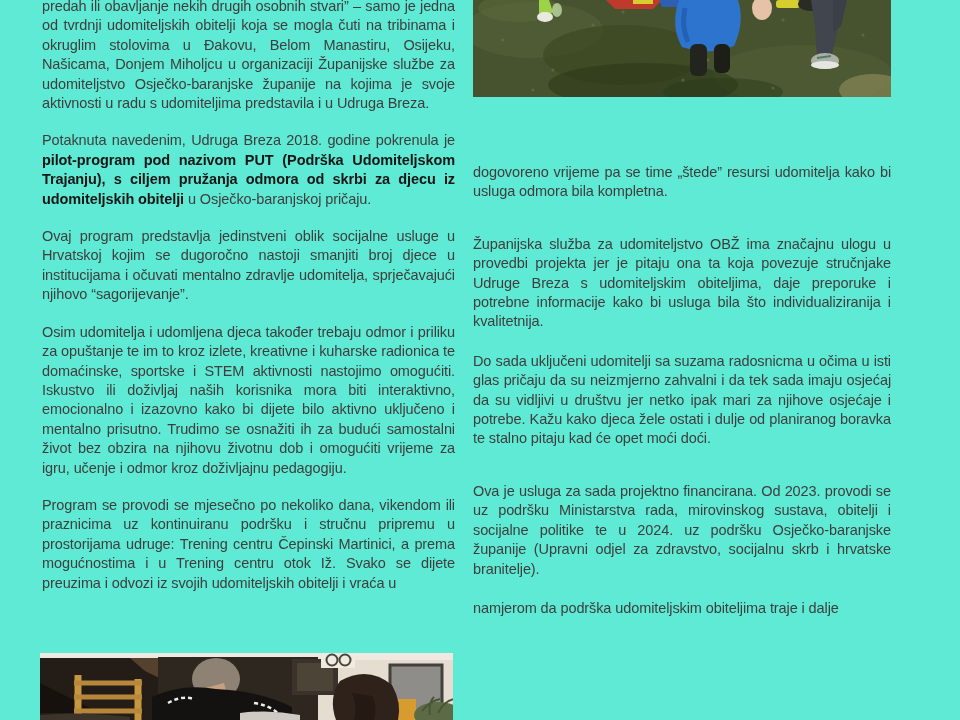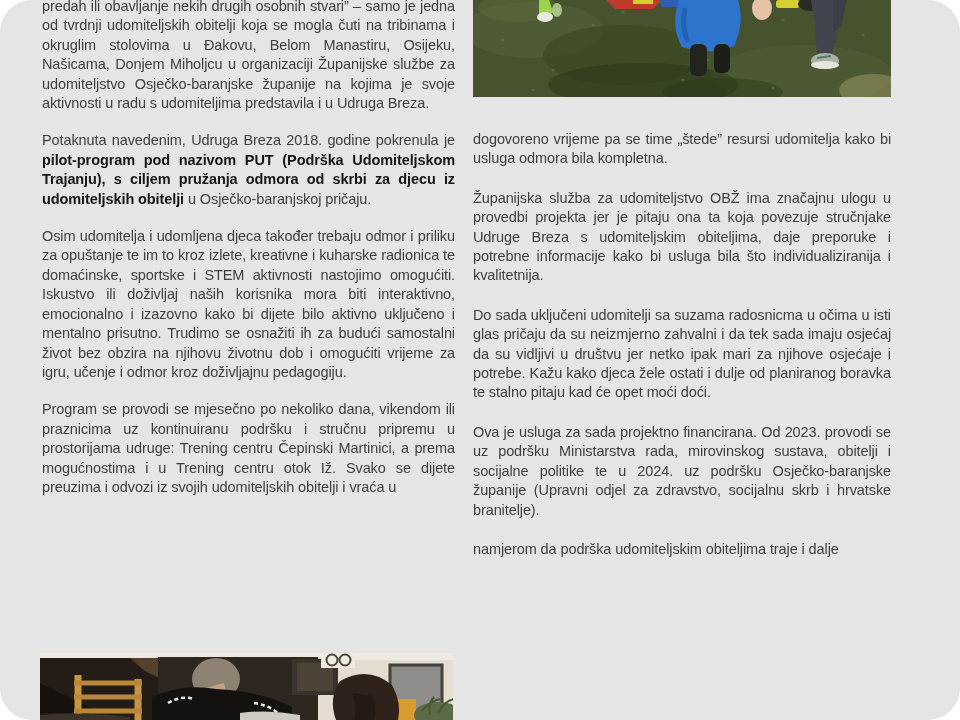--- a/index.html
+++ b/index.html
@@ -8,35 +8,34 @@
     height: 720px;
     overflow: hidden;
     position: relative;
     background: #ffffff;
     font-family: "Liberation Sans", "DejaVu Sans", sans-serif;
     color: #3e3e3e;
   }
   .page {
     position: absolute;
     inset: 0;
-    background: #e5e5e5;
-    border-radius: 32px;
+    background: #5eead4;
   }
   .col {
     position: absolute;
     text-align: justify;
     font-size: 14.5px;
     line-height: 19.4px;
     letter-spacing: -0.1px;
     hyphens: none;
   }
   .col p { margin: 0 0 18px 0; }
   .col-left  { left: 42px;  top: -3px; width: 413px; }
   .col-right { left: 473px; top: 130px; width: 418px; }
-  .col-right p { margin-bottom: 20px; }
+  .col-right p { margin-bottom: 20px; margin-top: 33px; }
   .col p.tight  { margin-bottom: 0; }
   .col p.no-top { margin-top: 16px; }
   .bold-run { font-weight: 700; color: #161616; }
   figure.photo {
     position: absolute;
     margin: 0;
     padding: 0;
     overflow: hidden;
     line-height: 0;
   }
@@ -95,20 +94,21 @@
       <path d="M360,0 l14,0 l-6,26 l-8,6 z" fill="#3a3f48"></path>
       <ellipse cx="352" cy="61" rx="14" ry="8" fill="#aab0a6"></ellipse>
       <ellipse cx="352" cy="65" rx="14" ry="4" fill="#e4e6df"></ellipse>
       <path d="M344,58 l14,-2" stroke="#4e7b6a" stroke-width="2" fill="none"></path>
     </svg>
   </figure>
 
   <div class="col col-left">
     <p>predah ili obavljanje nekih drugih osobnih stvari” – samo je jedna od tvrdnji udomiteljskih obitelji koja se mogla čuti na tribinama i okruglim stolovima u Đakovu, Belom Manastiru, Osijeku, Našicama, Donjem Miholjcu u organizaciji Županijske službe za udomiteljstvo Osječko-baranjske županije na kojima je svoje aktivnosti u radu s udomiteljima predstavila i u Udruga Breza.</p>
     <p><span>Potaknuta navedenim, Udruga Breza 2018. godine pokrenula je </span><span class="bold-run">pilot-program pod nazivom PUT (Podrška Udomiteljskom Trajanju), s ciljem pružanja odmora od skrbi za djecu iz udomiteljskih obitelji</span><span> u Osječko-baranjskoj pričaju.</span></p>
+    <p>Ovaj program predstavlja jedinstveni oblik socijalne usluge u Hrvatskoj kojim se dugoročno nastoji smanjiti broj djece u institucijama i očuvati mentalno zdravlje udomitelja, sprječavajući njihovo “sagorijevanje”.</p>
     <p>Osim udomitelja i udomljena djeca također trebaju odmor i priliku za opuštanje te im to kroz izlete, kreativne i kuharske radionica te domaćinske, sportske i STEM aktivnosti nastojimo omogućiti. Iskustvo ili doživljaj naših korisnika mora biti interaktivno, emocionalno i izazovno kako bi dijete bilo aktivno uključeno i mentalno prisutno. Trudimo se osnažiti ih za budući samostalni život bez obzira na njihovu životnu dob i omogućiti vrijeme za igru, učenje i odmor kroz doživljajnu pedagogiju.</p>
     <p>Program se provodi se mjesečno po nekoliko dana, vikendom ili praznicima uz kontinuiranu podršku i stručnu pripremu u prostorijama udruge: Trening centru Čepinski Martinici, a prema mogućnostima i u Trening centru otok Iž. Svako se dijete preuzima i odvozi iz svojih udomiteljskih obitelji i vraća u</p>
   </div>
 
   <div class="col col-right">
     <p>dogovoreno vrijeme pa se time „štede” resursi udomitelja kako bi usluga odmora bila kompletna.</p>
     <p>Županijska služba za udomiteljstvo OBŽ ima značajnu ulogu u provedbi projekta jer je pitaju ona ta koja povezuje stručnjake Udruge Breza s udomiteljskim obiteljima, daje preporuke i potrebne informacije kako bi usluga bila što individualiziranija i kvalitetnija.</p>
     <p class="no-top">Do sada uključeni udomitelji sa suzama radosnicma u očima u isti glas pričaju da su neizmjerno zahvalni i da tek sada imaju osjećaj da su vidljivi u društvu jer netko ipak mari za njihove osjećaje i potrebe. Kažu kako djeca žele ostati i dulje od planiranog boravka te stalno pitaju kad će opet moći doći.</p>
     <p>Ova je usluga za sada projektno financirana. Od 2023. provodi se uz podršku Ministarstva rada, mirovinskog sustava, obitelji i socijalne politike te u 2024. uz podršku Osječko-baranjske županije (Upravni odjel za zdravstvo, socijalnu skrb i hrvatske branitelje).</p>
     <p class="no-top">namjerom da podrška udomiteljskim obiteljima traje i dalje</p>

